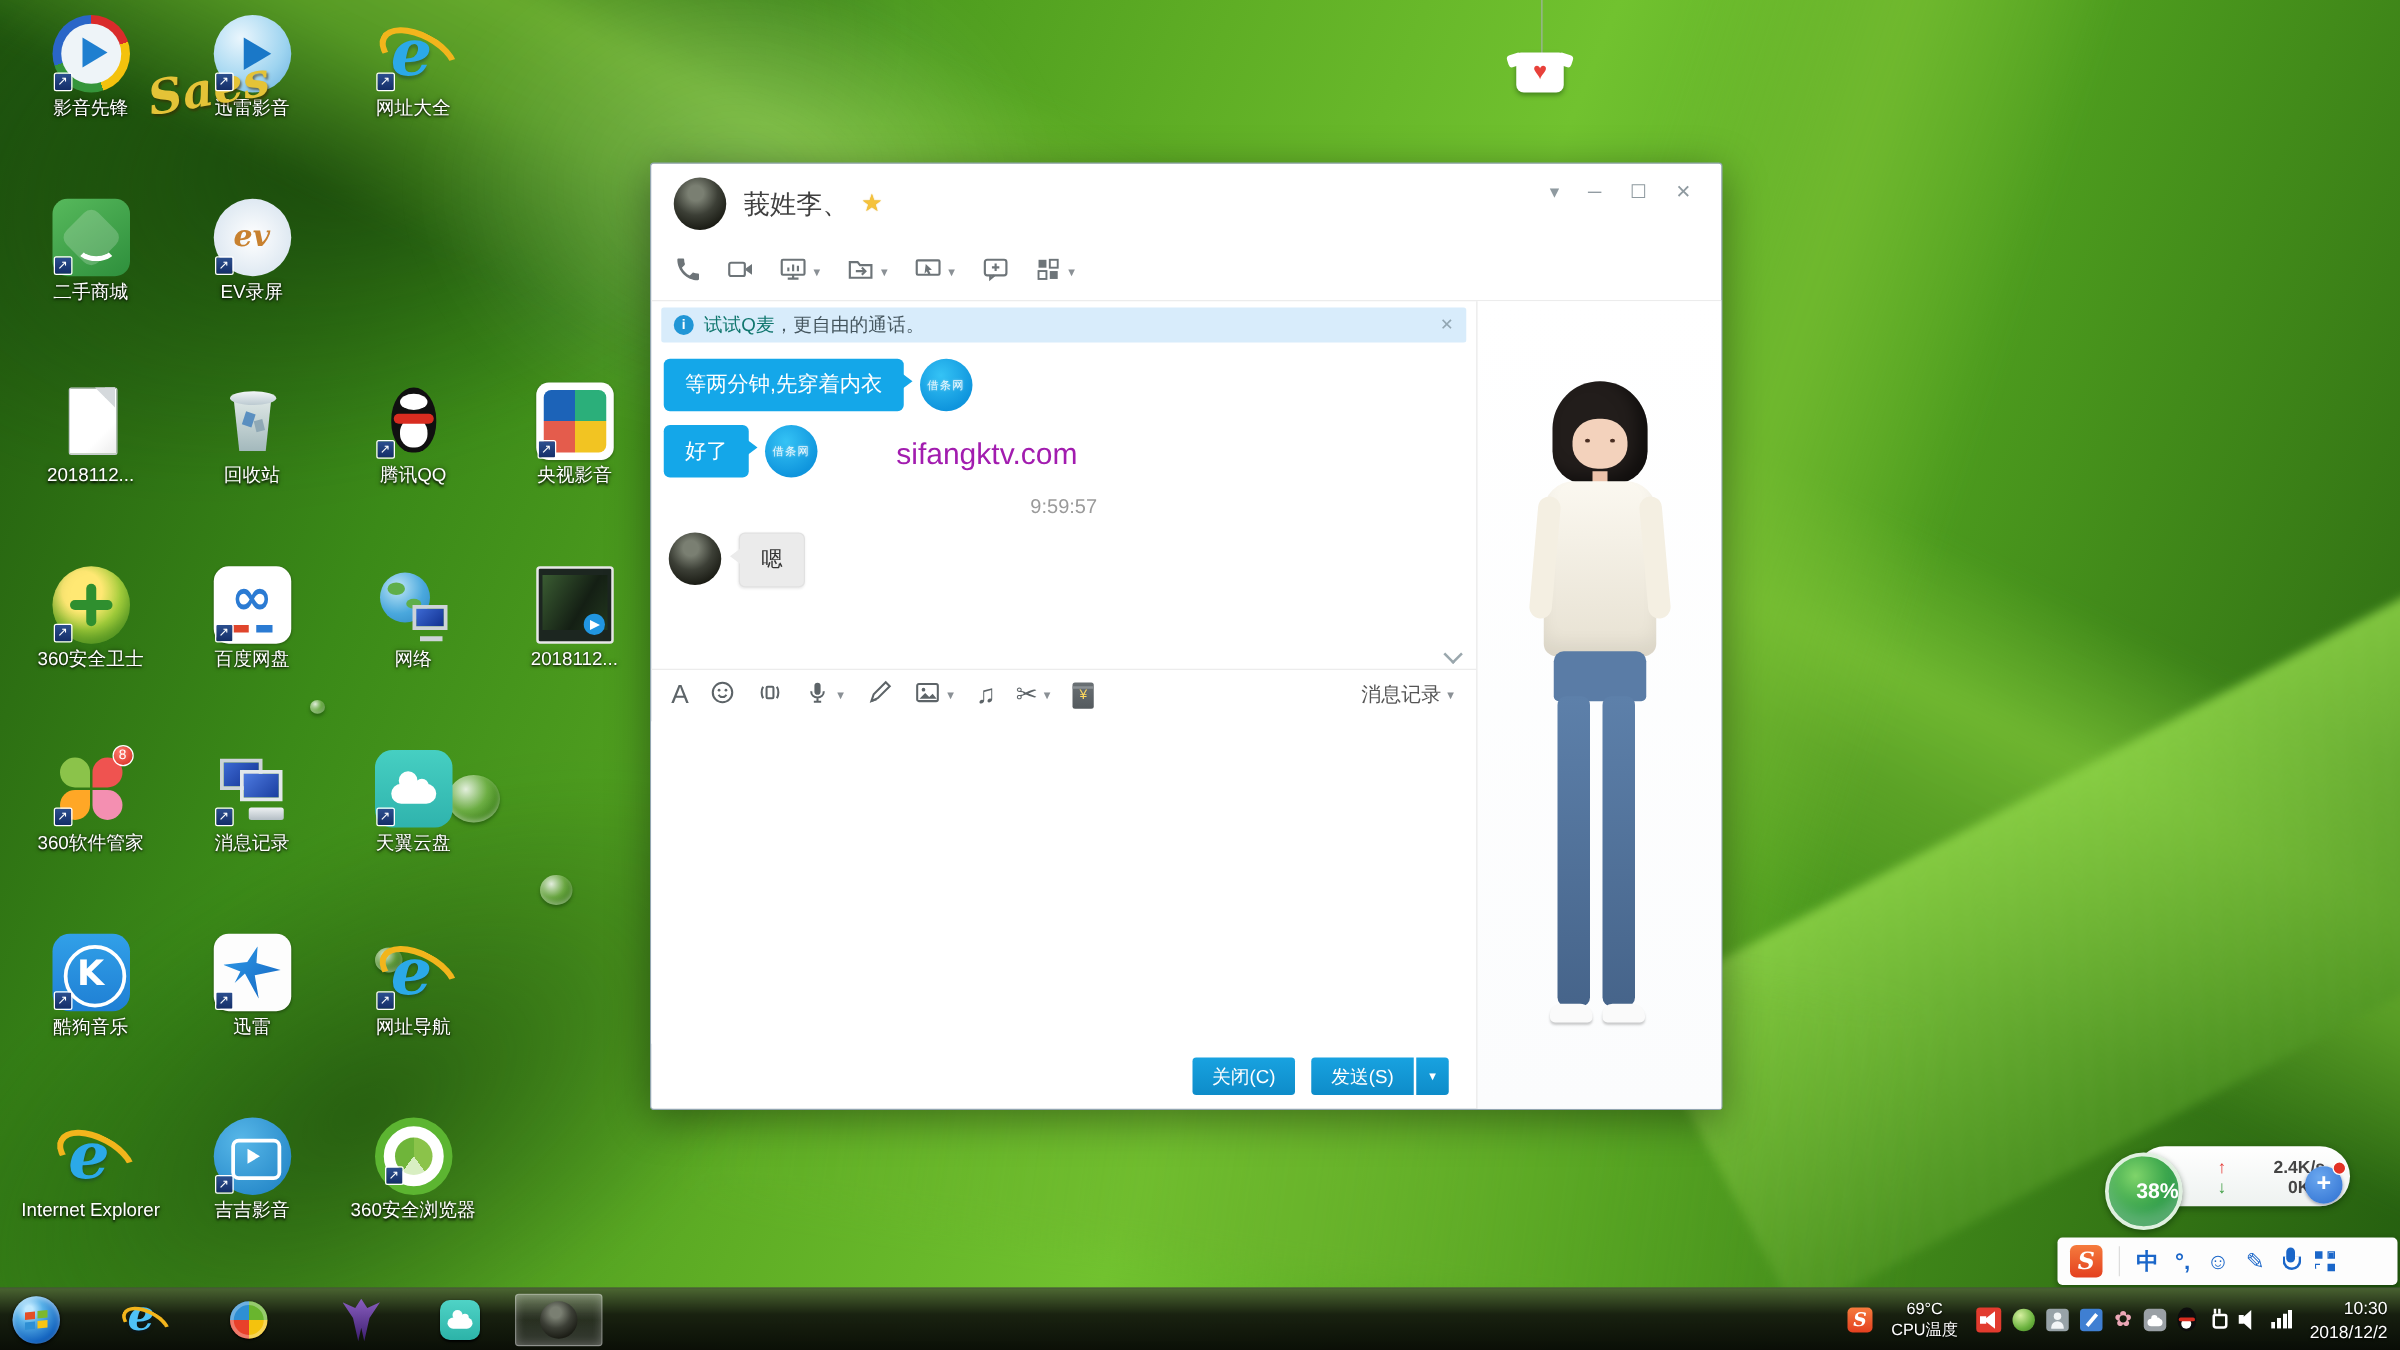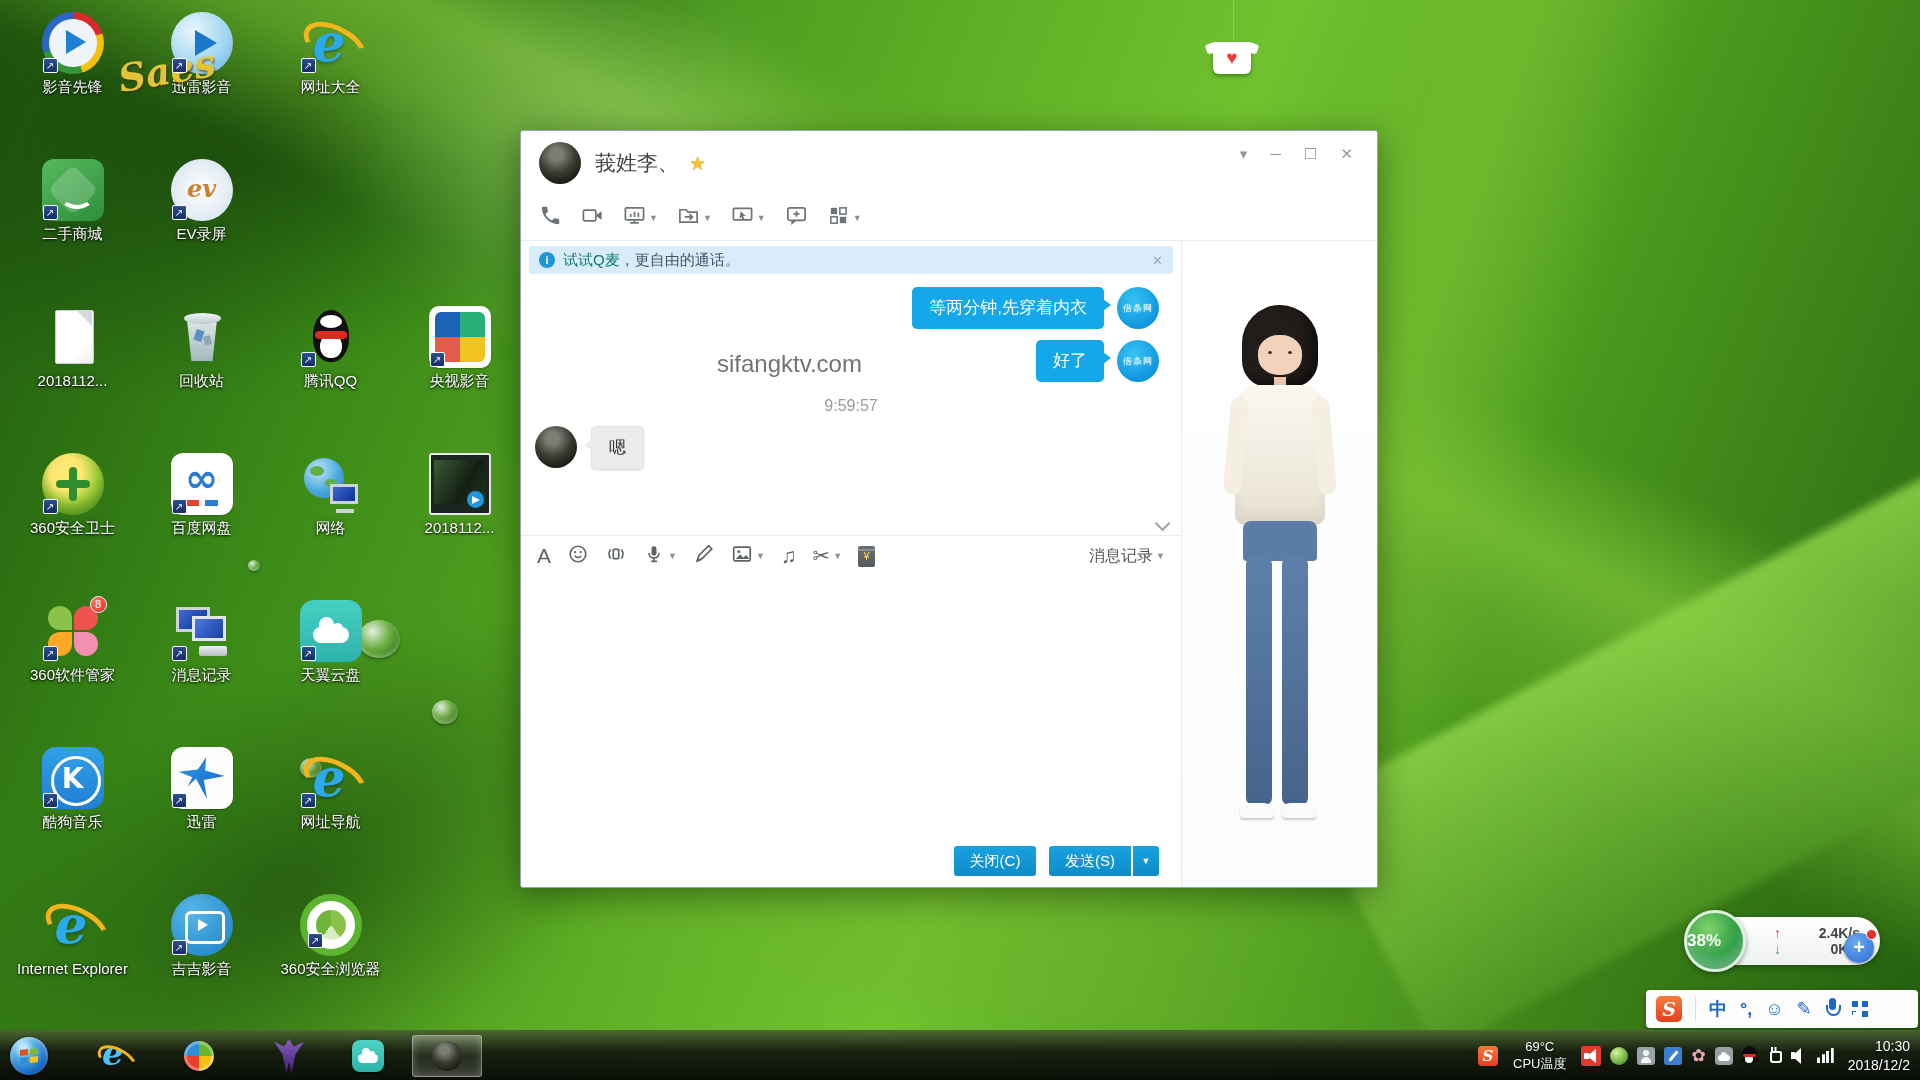--- a/index.html
+++ b/index.html
@@ -147,28 +147,28 @@
 
   .banner{height:28px;margin:5px 8px 0;background:#d8ecfb;border-radius:2px;display:flex;align-items:center;padding:0 10px;font-size:15px;flex:none}
   .b-info{width:16px;height:16px;border-radius:50%;background:#2196d6;color:#fff;font:bold 11px/16px "Liberation Sans",sans-serif;text-align:center;margin-right:8px;flex:none}
   .b-link{color:#0f766e;cursor:pointer}
   .b-text{color:#45565f}
   .b-close{margin-left:auto;color:#93a7b3;font-size:13px;cursor:pointer}
 
   .msgs{position:relative;flex:1;padding:2px 10px 0;overflow:hidden}
   .msg-row{display:flex;align-items:flex-start;margin-top:11px}
   .msg-row.in{margin-left:4px}
-  .msg-row.out{justify-content:flex-end;margin-right:12px}
+  .msg-row.out{margin-right:2px}
   .bub{position:relative;max-width:420px;padding:10px 17px;border-radius:5px;font-size:17px;line-height:22px}
   .in .bub{margin-left:14px;background:#ebebeb;color:#333;border:1px solid #e1e1e1;box-shadow:0 1px 2px rgba(0,0,0,.08)}
   .in .bub::after{content:"";position:absolute;left:-8px;top:12px;border-top:6px solid transparent;border-bottom:6px solid transparent;border-right:8px solid #ebebeb}
   .out .bub{margin-right:13px;background:#14a7e9;color:#fff}
   .out .bub::after{content:"";position:absolute;right:-7px;top:12px;border-top:6px solid transparent;border-bottom:6px solid transparent;border-left:8px solid #14a7e9}
   .msg-time{text-align:center;color:#9a9a9a;font-size:16px;margin-top:15px}
-  .watermark{position:absolute;left:196px;top:76px;font-size:24px;font-weight:500;color:#737373}
+  .watermark{position:absolute;left:196px;top:76px;font-size:24px;font-weight:500;color:#a21caf}
   .scroll-dn{position:absolute;right:10px;bottom:4px;width:16px;height:14px;cursor:pointer}
   .scroll-dn::before{content:"";position:absolute;left:2px;top:1px;width:9px;height:9px;border-right:2px solid #9aa7ad;border-bottom:2px solid #9aa7ad;transform:rotate(45deg)}
 
   .input-bar{height:42px;display:flex;align-items:center;gap:16px;padding:0 16px;border-top:1px solid #ececec;flex:none}
   .ib-i{display:flex;align-items:center;color:#5d6468;cursor:pointer}
   .ib-i svg{width:22px;height:22px}
   .ib-glyph{font-size:21px;line-height:22px}
   .red-packet{position:relative;width:17px;height:21px;background:linear-gradient(#6a7074,#545a5e);border-radius:2px}
   .red-packet::before{content:"¥";position:absolute;left:0;right:0;top:4px;text-align:center;color:#ffd95e;font-size:11px}
   .red-packet::after{content:"";position:absolute;left:0;right:0;top:3px;height:2px;background:#8a9094}
@@ -239,21 +239,21 @@
   .tr-plug::after{content:"";position:absolute;left:5.5px;top:0;width:2px;height:4px;background:#fff;box-shadow:3.5px 0 0 #fff}
   .tr-vol{width:17px;height:16px}
   .tr-vol::before{content:"";position:absolute;left:0;top:4.5px;width:4px;height:7px;background:#fff}
   .tr-vol::after{content:"";position:absolute;left:1px;top:0;border-right:9px solid #fff;border-top:8px solid transparent;border-bottom:8px solid transparent}
   .tr-net{width:17px;height:15px;background:repeating-linear-gradient(90deg,#fff 0 3px,rgba(0,0,0,0) 3px 4.6px);clip-path:polygon(0 100%,0 64%,26% 64%,26% 42%,52% 42%,52% 20%,78% 20%,78% 0,100% 0,100% 100%)}
   .clock{color:#fff;font-size:14px;line-height:1.35;text-align:right;text-shadow:0 1px 2px #000;margin-left:5px;cursor:default}
 
   
   .netw{position:absolute;right:40px;bottom:108px;width:192px;height:62px;z-index:15}
   .net-pill{position:absolute;left:20px;top:7px;right:0;height:48px;background:linear-gradient(#ffffff,#eef2f0);border-radius:24px;box-shadow:0 2px 6px rgba(0,30,0,.4)}
-  .net-ball{position:absolute;left:-4px;top:0;width:62px;height:62px;border-radius:50%;background:radial-gradient(circle at 38% 28%,#7fd46a,#2f9e47 55%,#13833a);border:3px solid #dff0df;box-shadow:inset 0 -10px 10px rgba(255,255,255,.25),0 2px 5px rgba(0,30,0,.45);color:#fff;font:bold 17px/56px "Liberation Sans",sans-serif;text-align:left;z-index:2}
+  .net-ball{position:absolute;left:-4px;top:12px;width:62px;height:62px;border-radius:50%;background:radial-gradient(circle at 38% 28%,#7fd46a,#2f9e47 55%,#13833a);border:3px solid #dff0df;box-shadow:inset 0 -10px 10px rgba(255,255,255,.25),0 2px 5px rgba(0,30,0,.45);color:#fff;font:bold 17px/56px "Liberation Sans",sans-serif;text-align:right;z-index:2}
   .net-rows{position:absolute;left:66px;top:8px;width:86px;font-size:14px;font-weight:bold;color:#444}
   .net-row{display:flex;justify-content:space-between;line-height:16px}
   .arr-up{color:#e53935}.arr-dn{color:#43a047}
   .net-plus{position:absolute;right:6px;top:16px;width:30px;height:30px;border-radius:50%;background:radial-gradient(circle at 38% 30%,#6aa7ef,#2d6fd0);color:#fff;font:bold 20px/28px "Liberation Sans",sans-serif;text-align:center;box-shadow:0 1px 3px rgba(0,0,50,.4)}
   .net-dot{position:absolute;right:3px;top:12px;width:11px;height:11px;border-radius:50%;background:#e33225;border:1px solid #fff;z-index:3}
 
   
   .ime{position:absolute;right:2px;bottom:52px;width:272px;height:38px;background:#fdfdfd;border-radius:4px;box-shadow:0 2px 5px rgba(0,20,0,.4);display:flex;align-items:center;gap:13px;padding:0 10px;z-index:15}
   .ime-s{width:26px;height:26px;background:linear-gradient(#f57b3d,#e4401f);border-radius:5px;color:#fff;font:bold italic 19px/26px "DejaVu Serif",serif;text-align:center;flex:none}
   .ime-div{width:1px;height:24px;background:#ddd}

